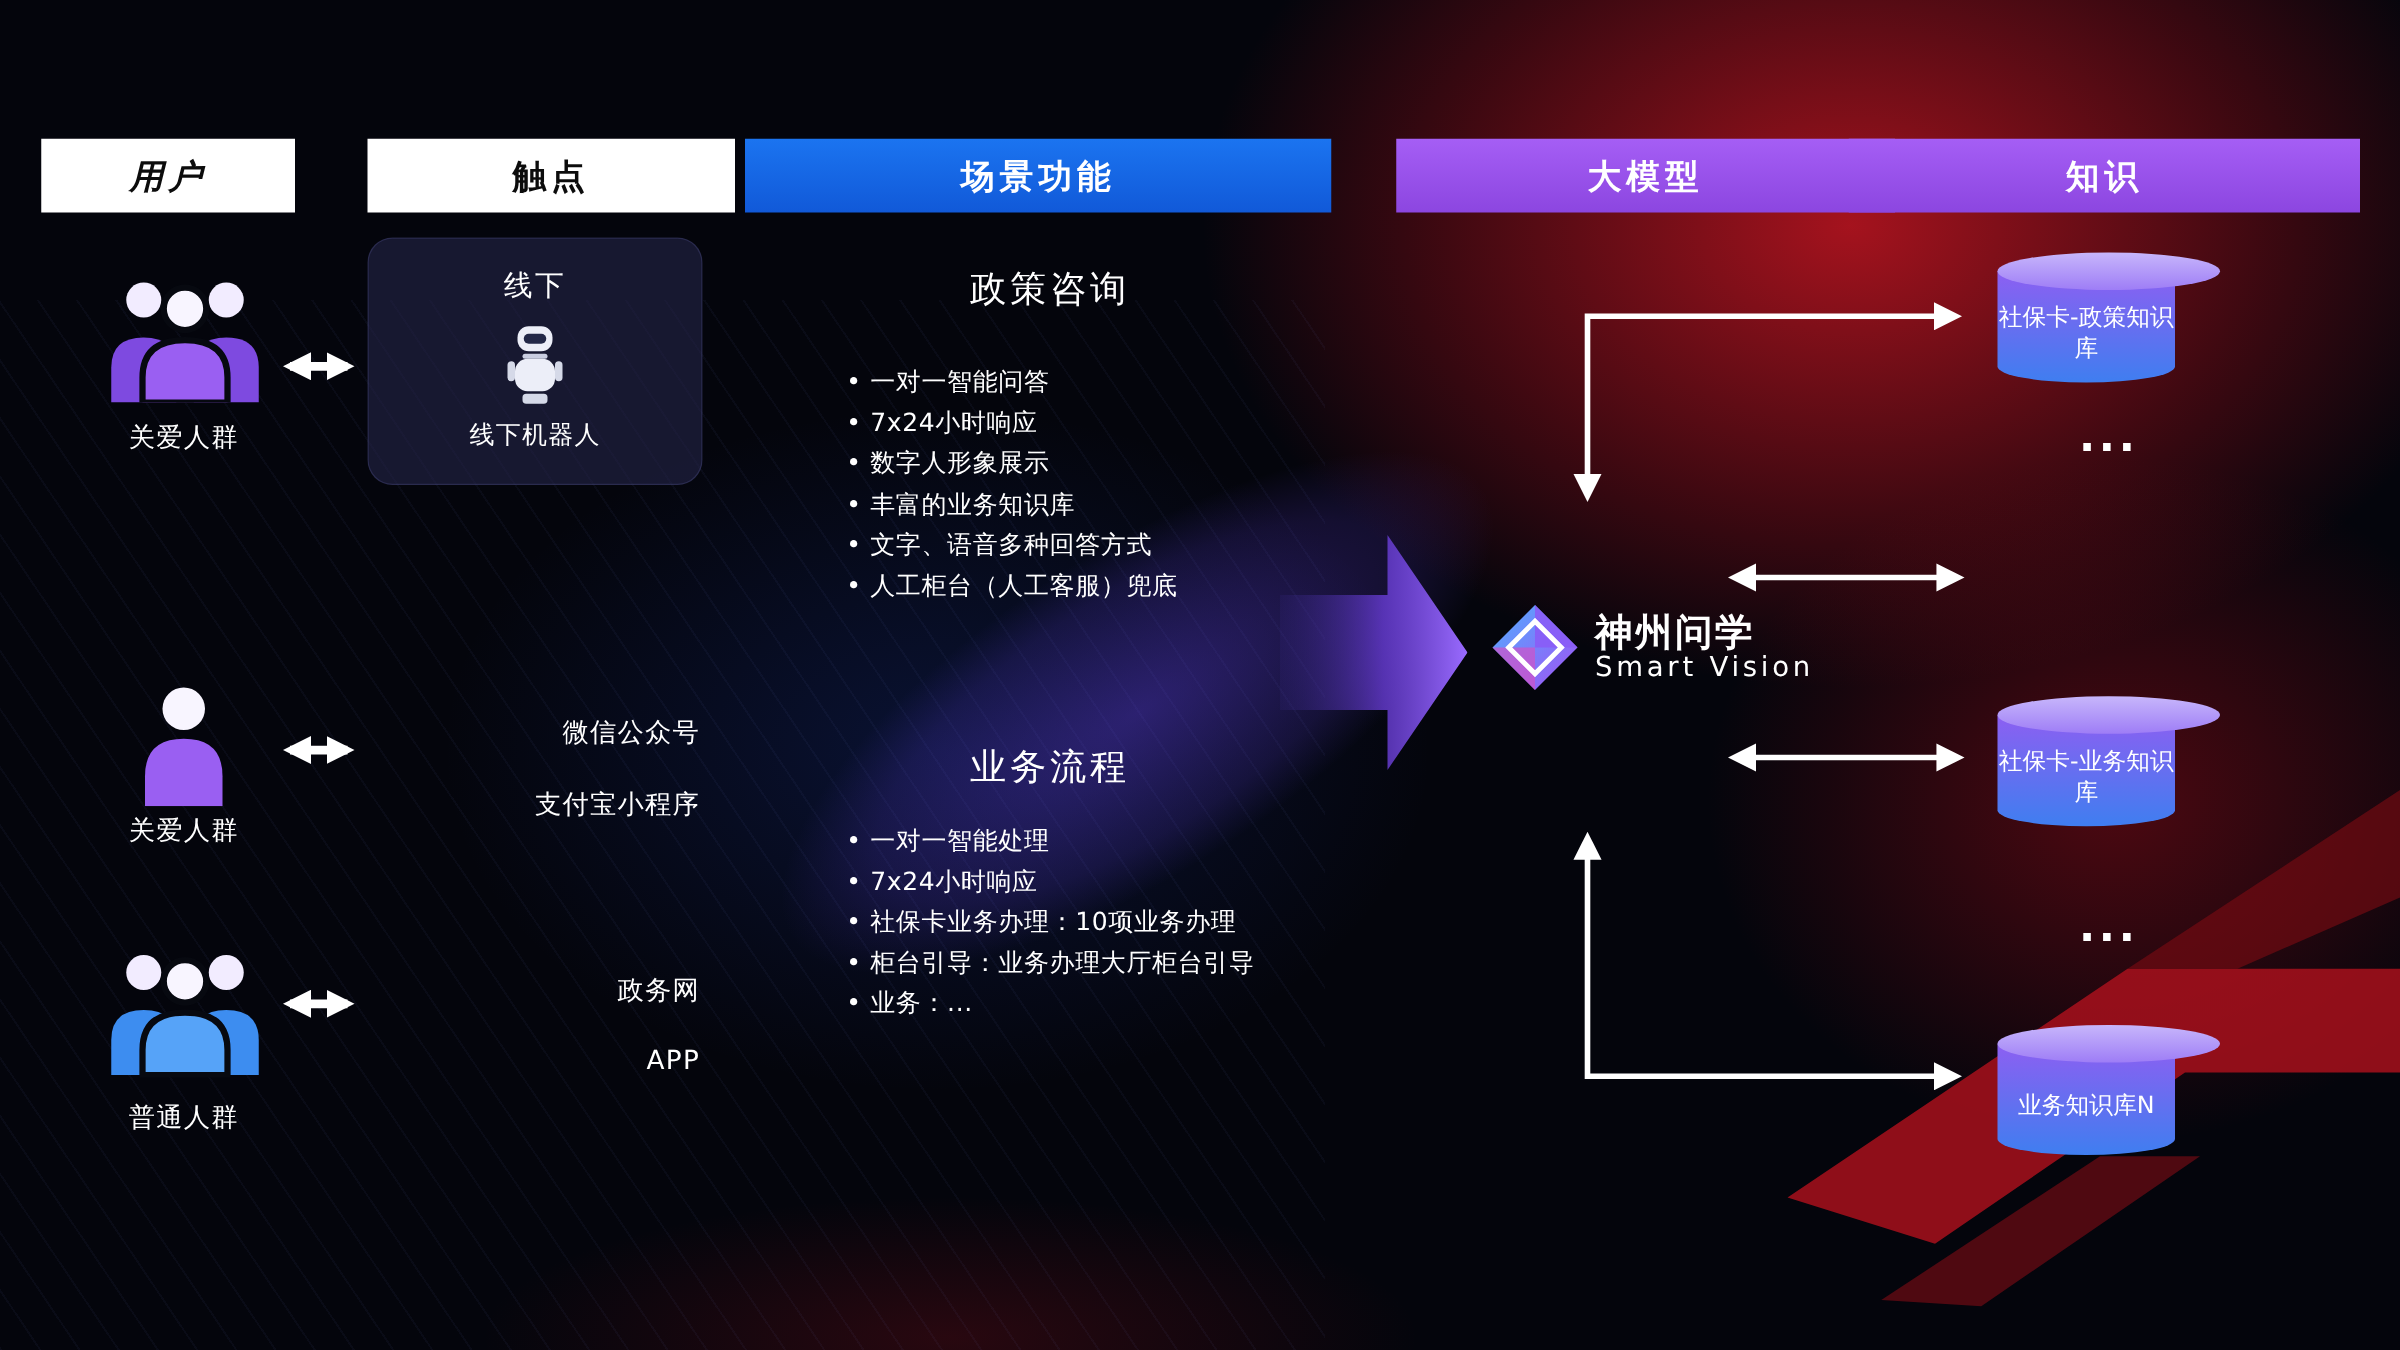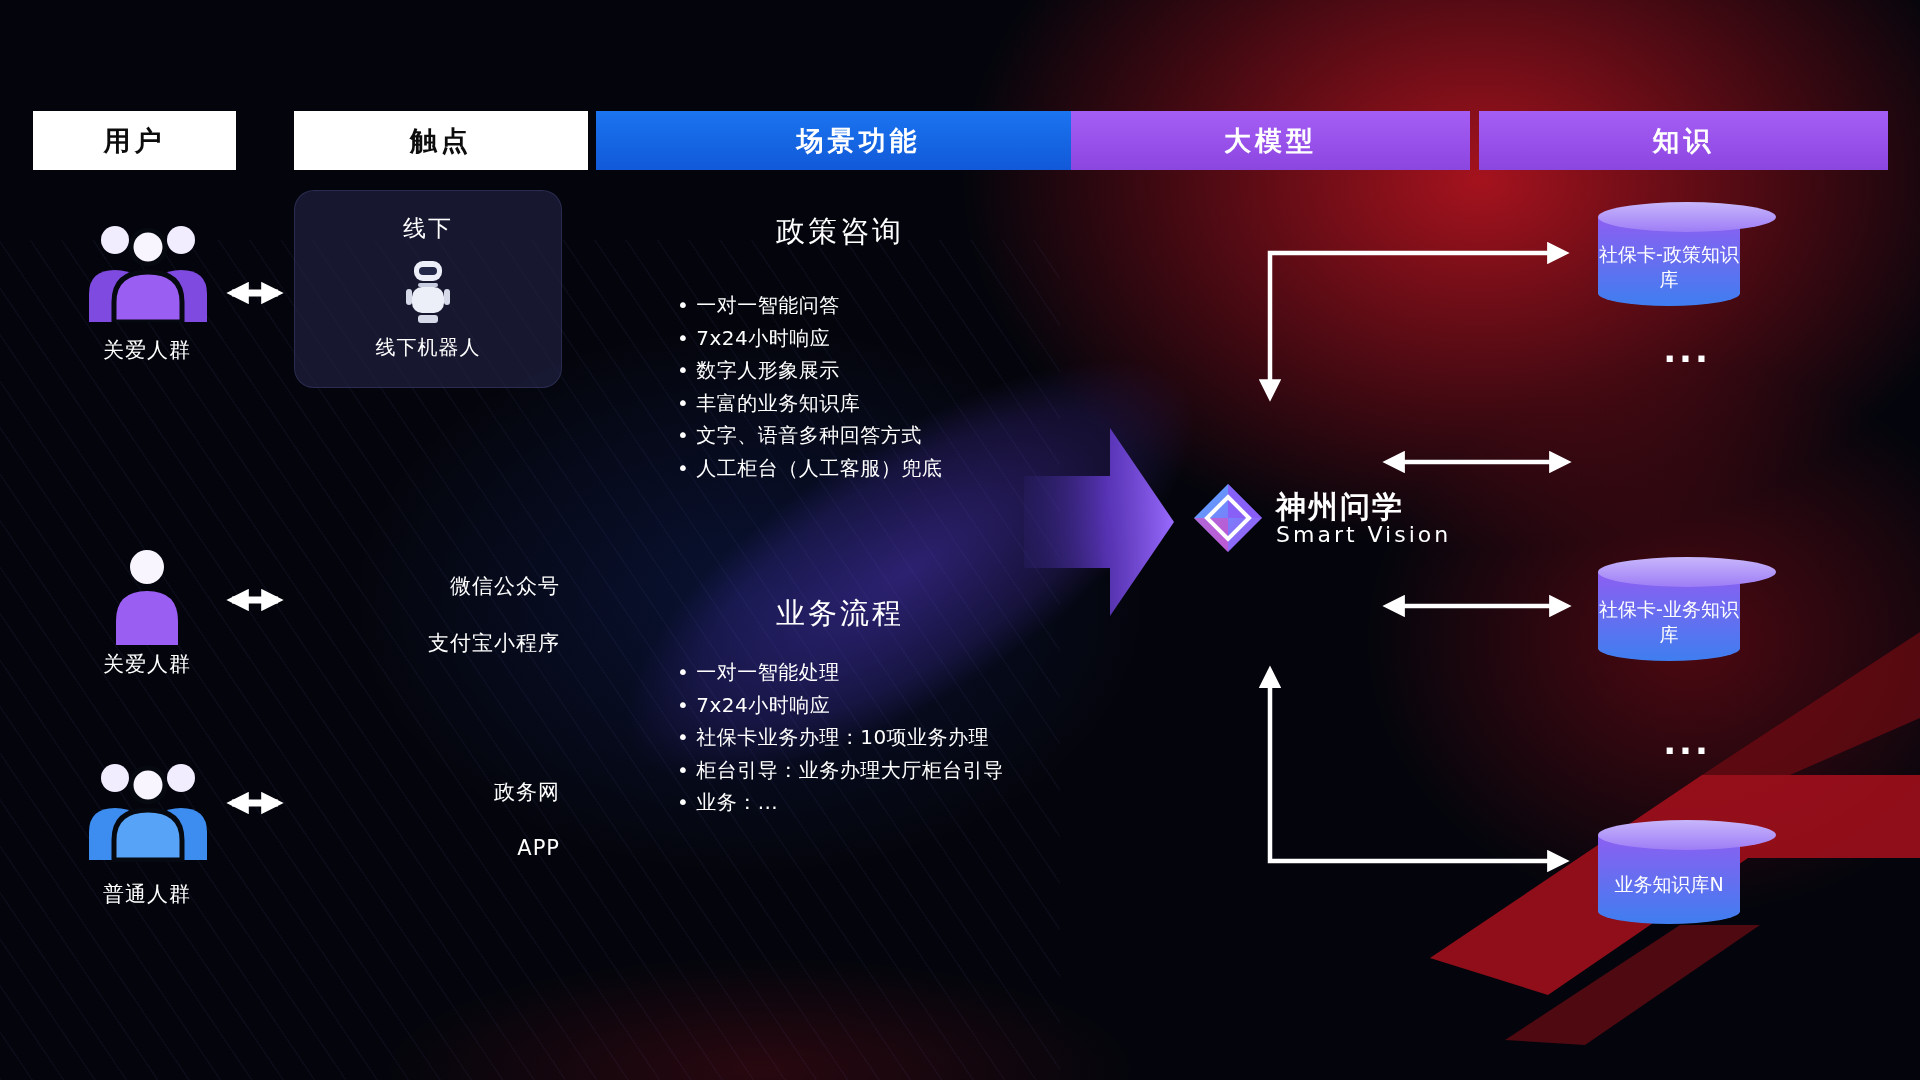--- a/index.html
+++ b/index.html
@@ -23,21 +23,21 @@
   .beam { left:470px; top:400px; width:880px; height:340px;
     transform:rotate(-33deg);
     background:radial-gradient(closest-side, rgba(104,66,238,0.38), rgba(104,66,238,0.16) 55%, transparent 75%); }
   .hairlines { left:0; top:240px; width:1060px; height:840px; opacity:.8;
     background:repeating-linear-gradient(56deg, rgba(130,150,255,0.055) 0 1.5px, transparent 1.5px 26px); }
 
   
   .hdr { position:absolute; top:111px; height:59px; display:flex; align-items:center; justify-content:center;
          font-size:27px; font-weight:bold; letter-spacing:4px; }
   .hdr-white  { background:#ffffff; color:#0c0c0c; }
-  .hdr-blue   { background:linear-gradient(180deg,#1b74f0,#1159d8); color:#fff;padding-left:28px; }
+  .hdr-blue   { background:linear-gradient(180deg,#1b74f0,#1159d8); color:#fff; }
   .hdr-purple { background:linear-gradient(180deg,#a55ef5,#8c46e0); color:#fff; }
 
   
   .user-label { position:absolute; width:220px; text-align:center; font-size:21px; letter-spacing:1px; }
   .icon-abs { position:absolute; }
 
   
   .offline-box { position:absolute; left:294px; top:190px; width:266px; height:196px;
     background:rgba(36,37,74,0.60); border:1px solid rgba(130,135,215,0.18); border-radius:20px; }
   .offline-box .t1 { position:absolute; top:22px; left:0; width:100%; text-align:center; font-size:23px; letter-spacing:2px; }
@@ -82,24 +82,24 @@
   <div class="glow glow-blue"></div>
   <div class="glow hairlines"></div>
   <div class="glow beam"></div>
 
   <svg class="overlay" width="1920" height="1080" viewBox="0 0 1920 1080">
     <polygon points="1430,958 1702,775 1920,775 1920,858 1748,858 1548,995" fill="rgba(168,17,28,0.85)"></polygon>
     <polygon points="1702,775 1920,632 1920,718 1790,775" fill="rgba(120,10,18,0.65)"></polygon>
     <polygon points="1505,1040 1680,925 1760,925 1585,1045" fill="rgba(130,12,22,0.6)"></polygon>
   </svg>
 
-  <div class="hdr hdr-white" style="left:33px;   width:203px;">用户</div>
+  <div class="hdr hdr-white" style="left:33px;   width:203px;font-style:italic;">用户</div>
   <div class="hdr hdr-white" style="left:294px;  width:294px;">触点</div>
   <div class="hdr hdr-blue" style="left:596px;  width:469px;">场景功能</div>
-  <div class="hdr hdr-purple" style="left:1071px; width:399px;">大模型</div>
+  <div class="hdr hdr-purple" style="left:1117px; width:399px;">大模型</div>
   <div class="hdr hdr-purple" style="left:1479px; width:409px;">知识</div>
 
   <svg class="icon-abs" style="left:83px; top:214px;" width="130" height="108" viewBox="0 0 130 108">
     <circle cx="32" cy="26" r="14" fill="#f2ecff"></circle>
     <path d="M6,108 L6,80 Q6,56 32,56 Q58,56 58,80 L58,108 Z" fill="#7e4ae0"></path>
     <circle cx="98" cy="26" r="14" fill="#f2ecff"></circle>
     <path d="M72,108 L72,80 Q72,56 98,56 Q124,56 124,80 L124,108 Z" fill="#7e4ae0"></path>
     <circle cx="65" cy="33" r="17" fill="#f8f5ff" stroke="#070910" stroke-width="5"></circle>
     <path d="M31,108 L31,88 Q31,58 65,58 Q99,58 99,88 L99,108 Z" fill="#9a5ff2" stroke="#070910" stroke-width="5"></path>
   </svg>

